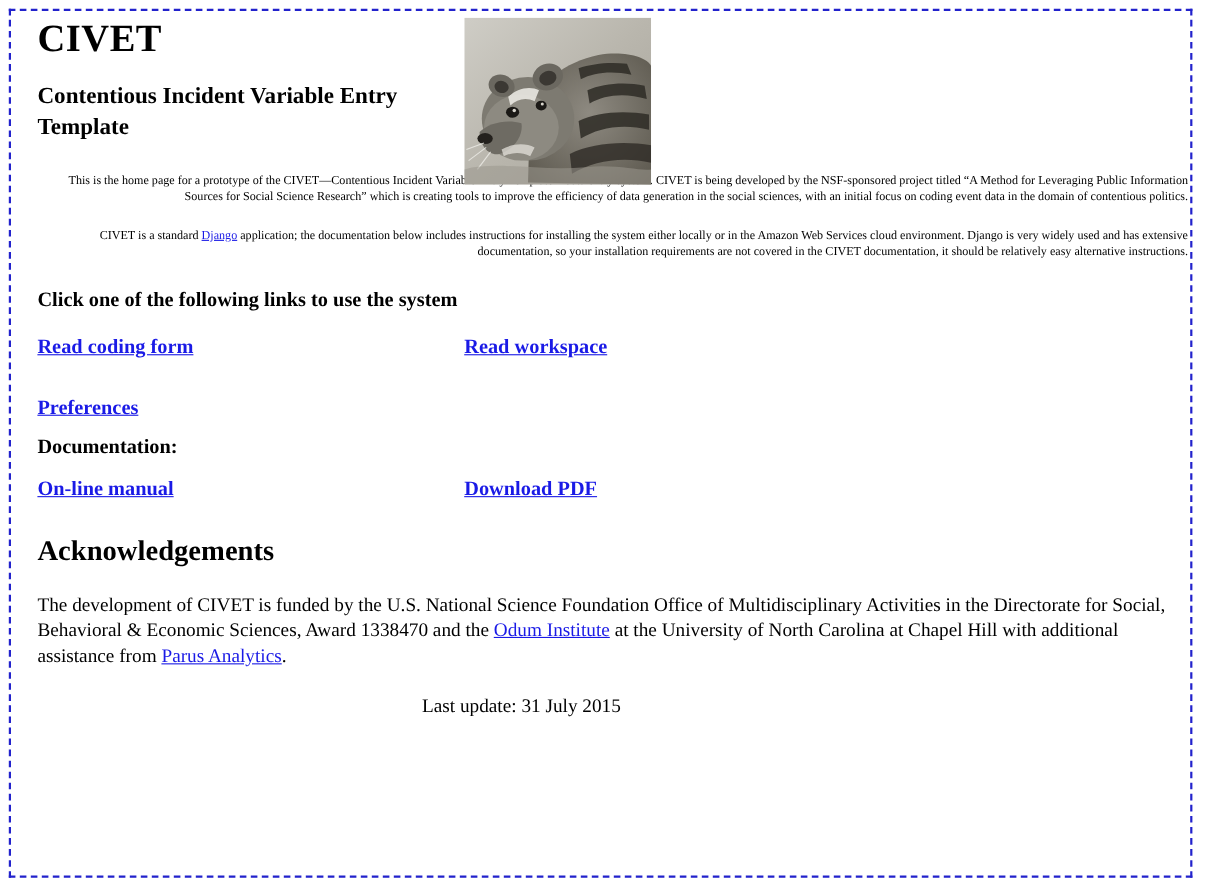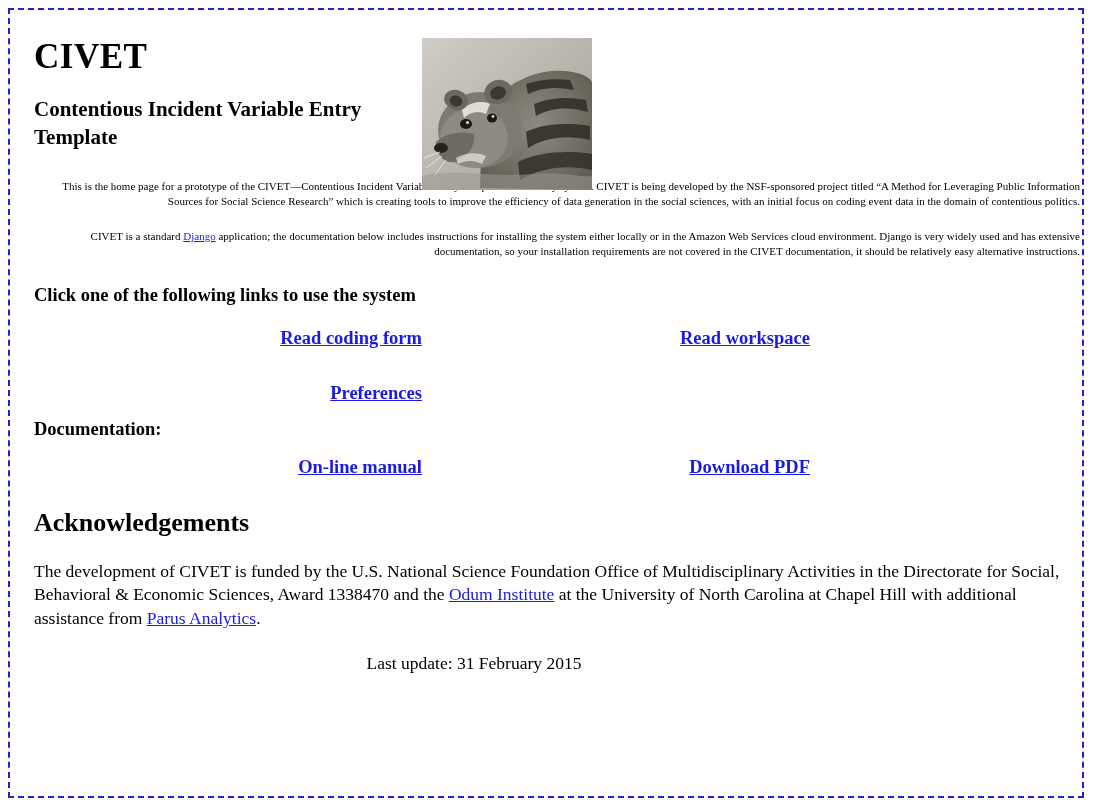--- a/index.html
+++ b/index.html
@@ -19,21 +19,21 @@
     left: 8px;
     top: 8px;
     width: 1076px;
     height: 790px;
     border: 2px dashed #2222cc;
     box-sizing: border-box;
   }
   .content {
     position: absolute;
     left: 24px;
-    top: 28px;
+    top: 6px;
     width: 1052px;
   }
   h1.title {
     font-family: "Liberation Serif", serif;
     font-size: 35px;
     font-weight: bold;
     margin: 0 0 18px 0;
     line-height: 1.1;
     letter-spacing: 0.5px;
   }
@@ -82,21 +82,20 @@
   .link-row {
     display: flex;
     margin-bottom: 17px;
     align-items: baseline;
   }
   .link-col {
     width: 388px;
     flex: 0 0 388px;
     font-size: 18.5px;
     font-weight: bold;
-    text-align: right;
   }
   .link-col a {
     font-weight: bold;
     font-size: 18.5px;
   }
   .doc-label {
     font-size: 18.5px;
     font-weight: bold;
     margin-bottom: 17px;
     margin-top: -2px;
@@ -200,16 +199,16 @@
       <div class="link-row">
         <div class="link-col"><a href="#">On-line manual</a></div>
         <div class="link-col"><a href="#">Download PDF</a></div>
       </div>
     </div>
 
     <h2 class="ack-heading">Acknowledgements</h2>
 
     <p class="ack-text"><span>The development of CIVET is funded by the U.S. National Science Foundation Office of Multidisciplinary Activities in the Directorate for Social, Behavioral &amp; Economic Sciences, Award 1338470 and the </span><a href="#">Odum Institute</a><span> at the University of North Carolina at Chapel Hill with additional assistance from </span><a href="#">Parus Analytics</a><span>.</span></p>
 
-    <div class="last-update">Last update: 31 February 2015</div>
+    <div class="last-update">Last update: 31 July 2015</div>
 
   </div>
 </div>
 
 </body></html>

